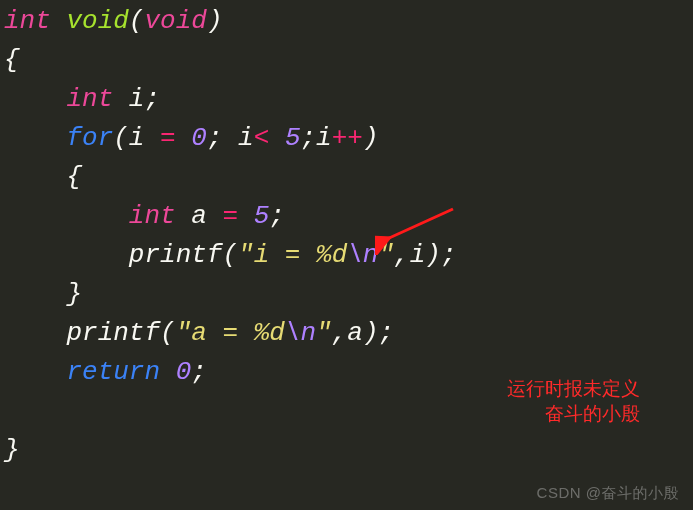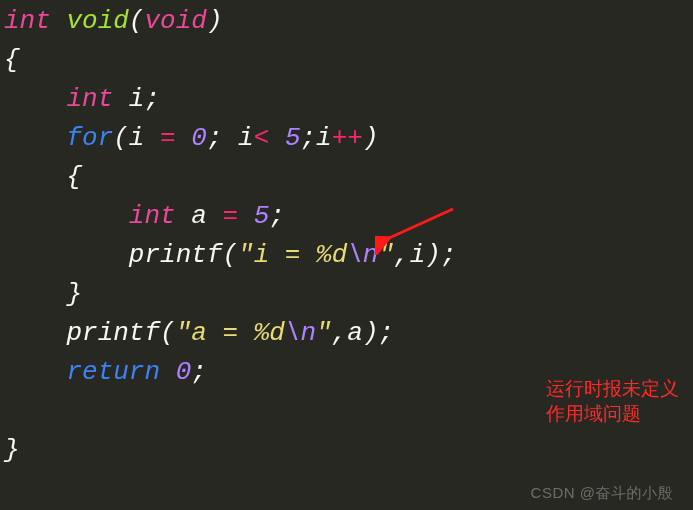--- a/index.html
+++ b/index.html
@@ -19,26 +19,25 @@
   .st{color:#e6db74}        
   .ctl{color:#3b82f6}       
   .num{color:#ae81ff}       
   .op{color:#f92672}        
   .esc{color:#ae81ff}       
   .pl{color:#f8f8f2}
   .note{
     position:absolute;left:507px;top:377px;
     font-style:normal;font-size:19px;line-height:1.3;
     color:#ff2a2a;font-family:"Microsoft YaHei",sans-serif;
-    text-align:left;
-    margin-left:39px;
+    text-align:right;
   }
   .arrow{position:absolute;left:375px;top:205px;pointer-events:none}
   .wm{
-    position:absolute;right:20px;bottom:6px;
+    position:absolute;right:14px;bottom:6px;
     font-style:normal;font-size:15px;color:rgba(220,220,220,.38);
     font-family:"Microsoft YaHei",Arial,sans-serif;letter-spacing:.5px;
   }
 </style>
 </head>
 <body>
 
 <div class="code"><span class="kw">int</span><span class="pl"> </span><span class="fn">void</span><span class="pl">(</span><span class="kw">void</span><span class="pl">)</span>
 <span class="pl">{</span>
 <span class="pl">    </span><span class="kw">int</span><span class="pl"> i;</span>
@@ -56,16 +55,16 @@
   <defs>
     <marker id="ah" markerWidth="8" markerHeight="8" refX="2" refY="4" orient="auto">
       <path d="M8,0 L0,4 L8,8 Z" fill="#ff1a1a"></path>
     </marker>
   </defs>
   <line x1="78" y1="4" x2="12" y2="34" stroke="#ff1a1a" stroke-width="3" marker-end="url(#ah)"></line>
 </svg>
 
 <div class="note">
   <div>运行时报未定义</div>
-  <div>作用域问题</div>
+  <div>奋斗的小殷</div>
 </div>
 
 <div class="wm">CSDN @奋斗的小殷</div>
 
 </body></html>

